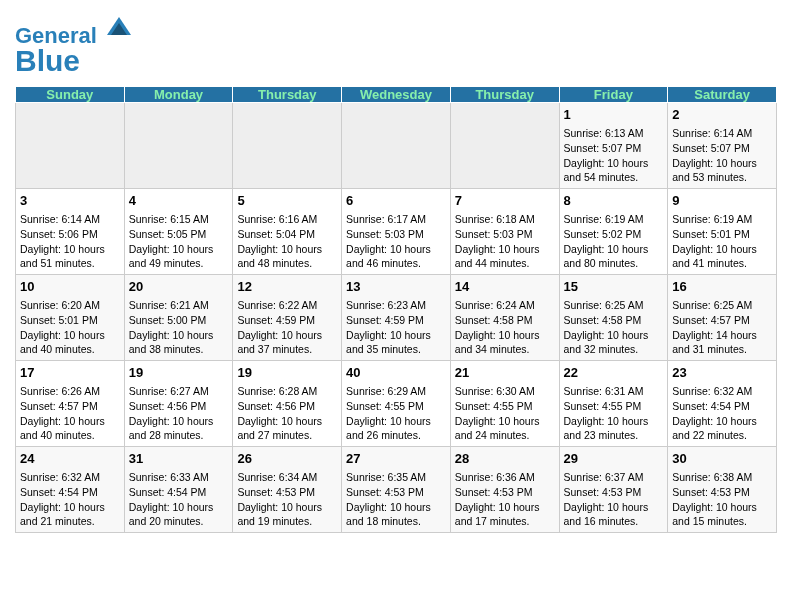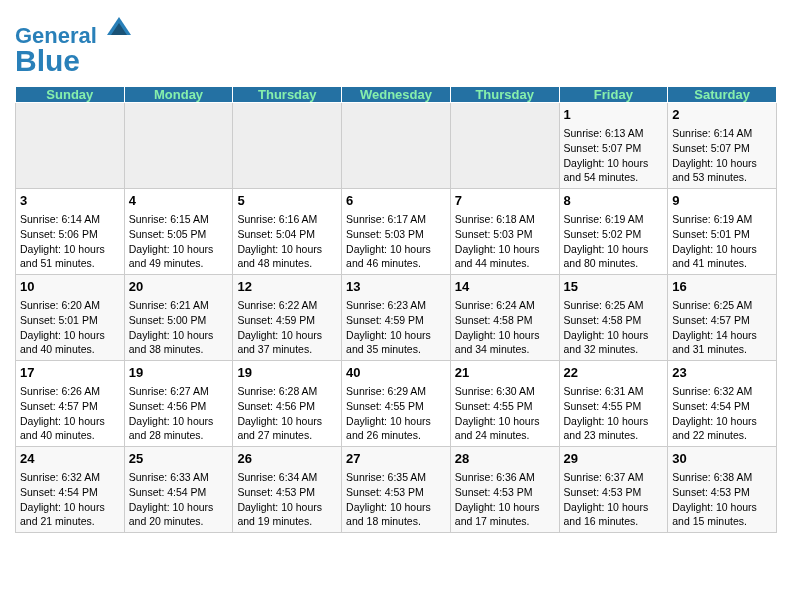--- a/index.html
+++ b/index.html
@@ -277,21 +277,21 @@
         </td>
       </tr>
       <tr>
         <td>
           <span class="day-number">24</span>
           <div>Sunrise: 6:32 AM</div>
           <div>Sunset: 4:54 PM</div>
           <div>Daylight: 10 hours and 21 minutes.</div>
         </td>
         <td>
-          <span class="day-number">25</span>
+          <span class="day-number">31</span>
           <div>Sunrise: 6:33 AM</div>
           <div>Sunset: 4:54 PM</div>
           <div>Daylight: 10 hours and 20 minutes.</div>
         </td>
         <td>
           <span class="day-number">26</span>
           <div>Sunrise: 6:34 AM</div>
           <div>Sunset: 4:53 PM</div>
           <div>Daylight: 10 hours and 19 minutes.</div>
         </td>

